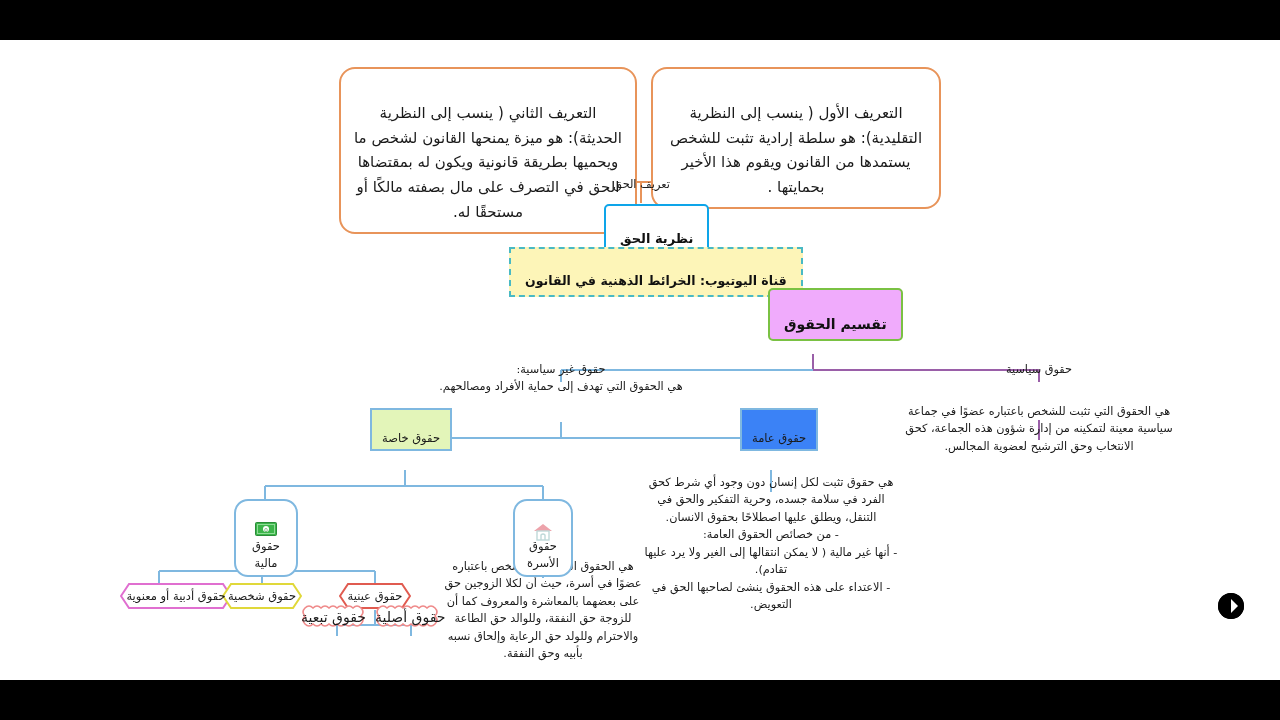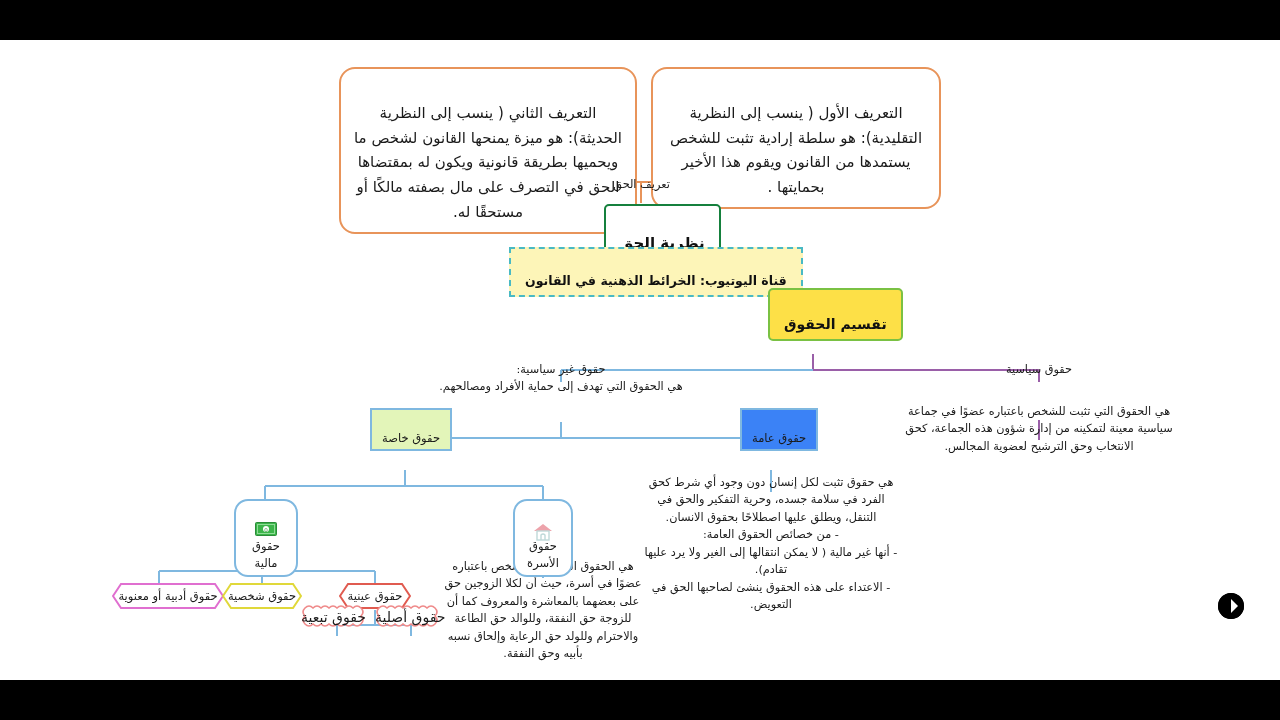--- a/index.html
+++ b/index.html
@@ -52,44 +52,44 @@
     border: 2px solid #e8945a;
     border-radius: 16px;
     background: #ffffff;
     padding: 7px 12px;
     font-size: 15px;
     line-height: 1.65;
   }
 
   
   .rect-blue {
-    border: 2px solid #15803d;
+    border: 2px solid #0ea5e9;
     border-radius: 5px;
     background: #ffffff;
     padding: 5px 14px;
-    font-size: 15px;
+    font-size: 13px;
     font-weight: bold;
     color: #111;
   }
 
   
   .banner {
     border: 2px dashed #49b9c4;
     background: #fdf5b8;
     padding: 5px 14px;
     font-size: 12.5px;
     font-weight: bold;
     color: #111;
   }
 
   
   .rect-green {
     border: 2px solid #7ac143;
     border-radius: 5px;
-    background: #fde047;
+    background: #f0abfc;
     padding: 4px 14px;
     font-size: 14px;
     font-weight: bold;
     color: #111;
   }
 
   
   .chip {
     border: 2px solid #7fb8e0;
     padding: 3px 10px;
@@ -301,21 +301,21 @@
       <span class="ico">
         <svg width="20" height="20" viewBox="0 0 20 20" xmlns="http://www.w3.org/2000/svg">
           <path d="M10 2 L19 9 L1 9 Z" fill="#eda3ab"></path>
           <rect x="4" y="9" width="12" height="9" fill="none" stroke="#bfd9d9" stroke-width="1.4"></rect>
           <path d="M8 18 L8 13 Q10 11 12 13 L12 18" fill="none" stroke="#bfd9d9" stroke-width="1.4"></path>
         </svg>
       </span>
       <span>حقوق الأسرة</span>
     </div>
 
-    <div class="hex" style="left:112px; top:543px; width:112px; height:30px;">
+    <div class="hex" style="left:120px; top:543px; width:112px; height:30px;">
       <svg class="hexsvg" width="112" height="26" viewBox="0 0 112 26" xmlns="http://www.w3.org/2000/svg">
         <polygon points="9,1 103,1 111,13 103,25 9,25 1,13" fill="#ffffff" stroke="#e06fd0" stroke-width="2"></polygon>
       </svg>
       <span class="hexbody" style="display:block; line-height:26px; padding:0;">
         <span class="hextext">حقوق أدبية أو معنوية</span>
       </span>
     </div>
 
     <div class="hex" style="left:222px; top:543px; width:80px; height:26px;">
       <svg class="hexsvg" width="80" height="26" viewBox="0 0 80 26" xmlns="http://www.w3.org/2000/svg">

